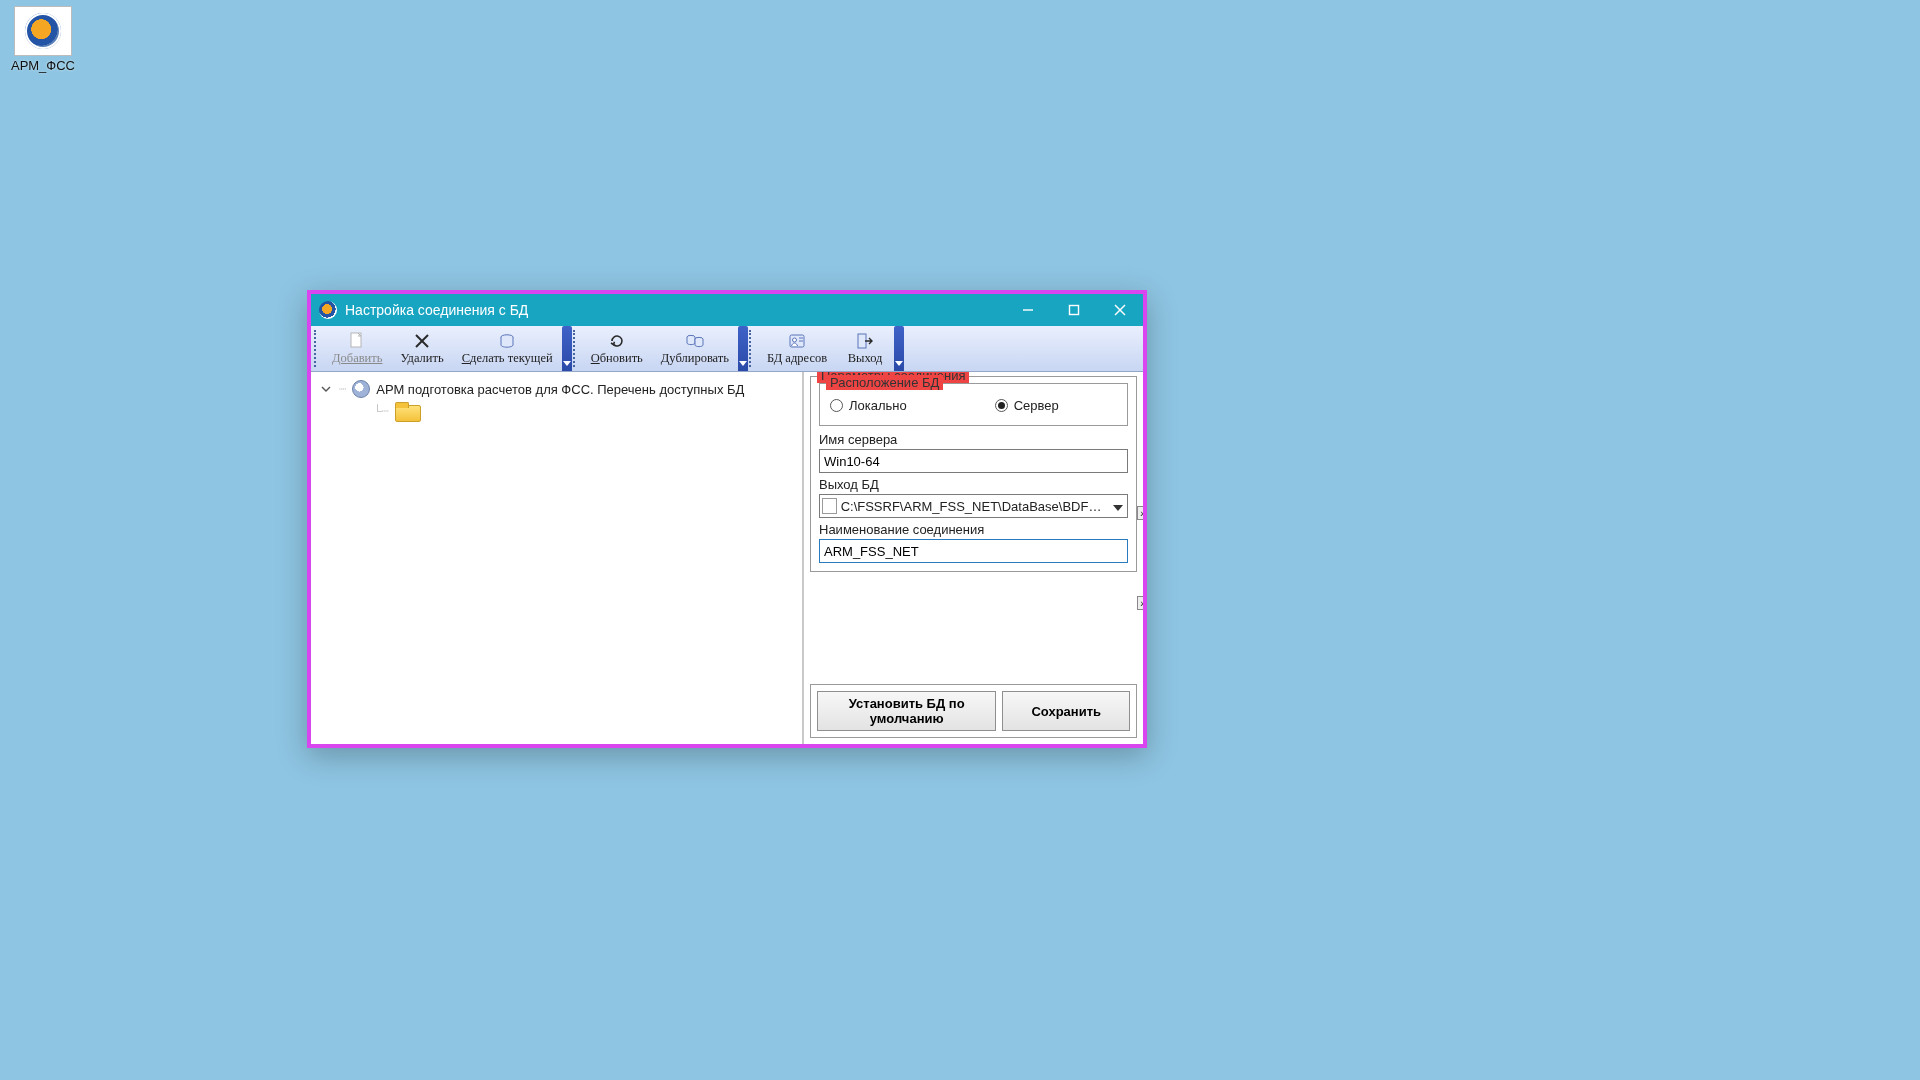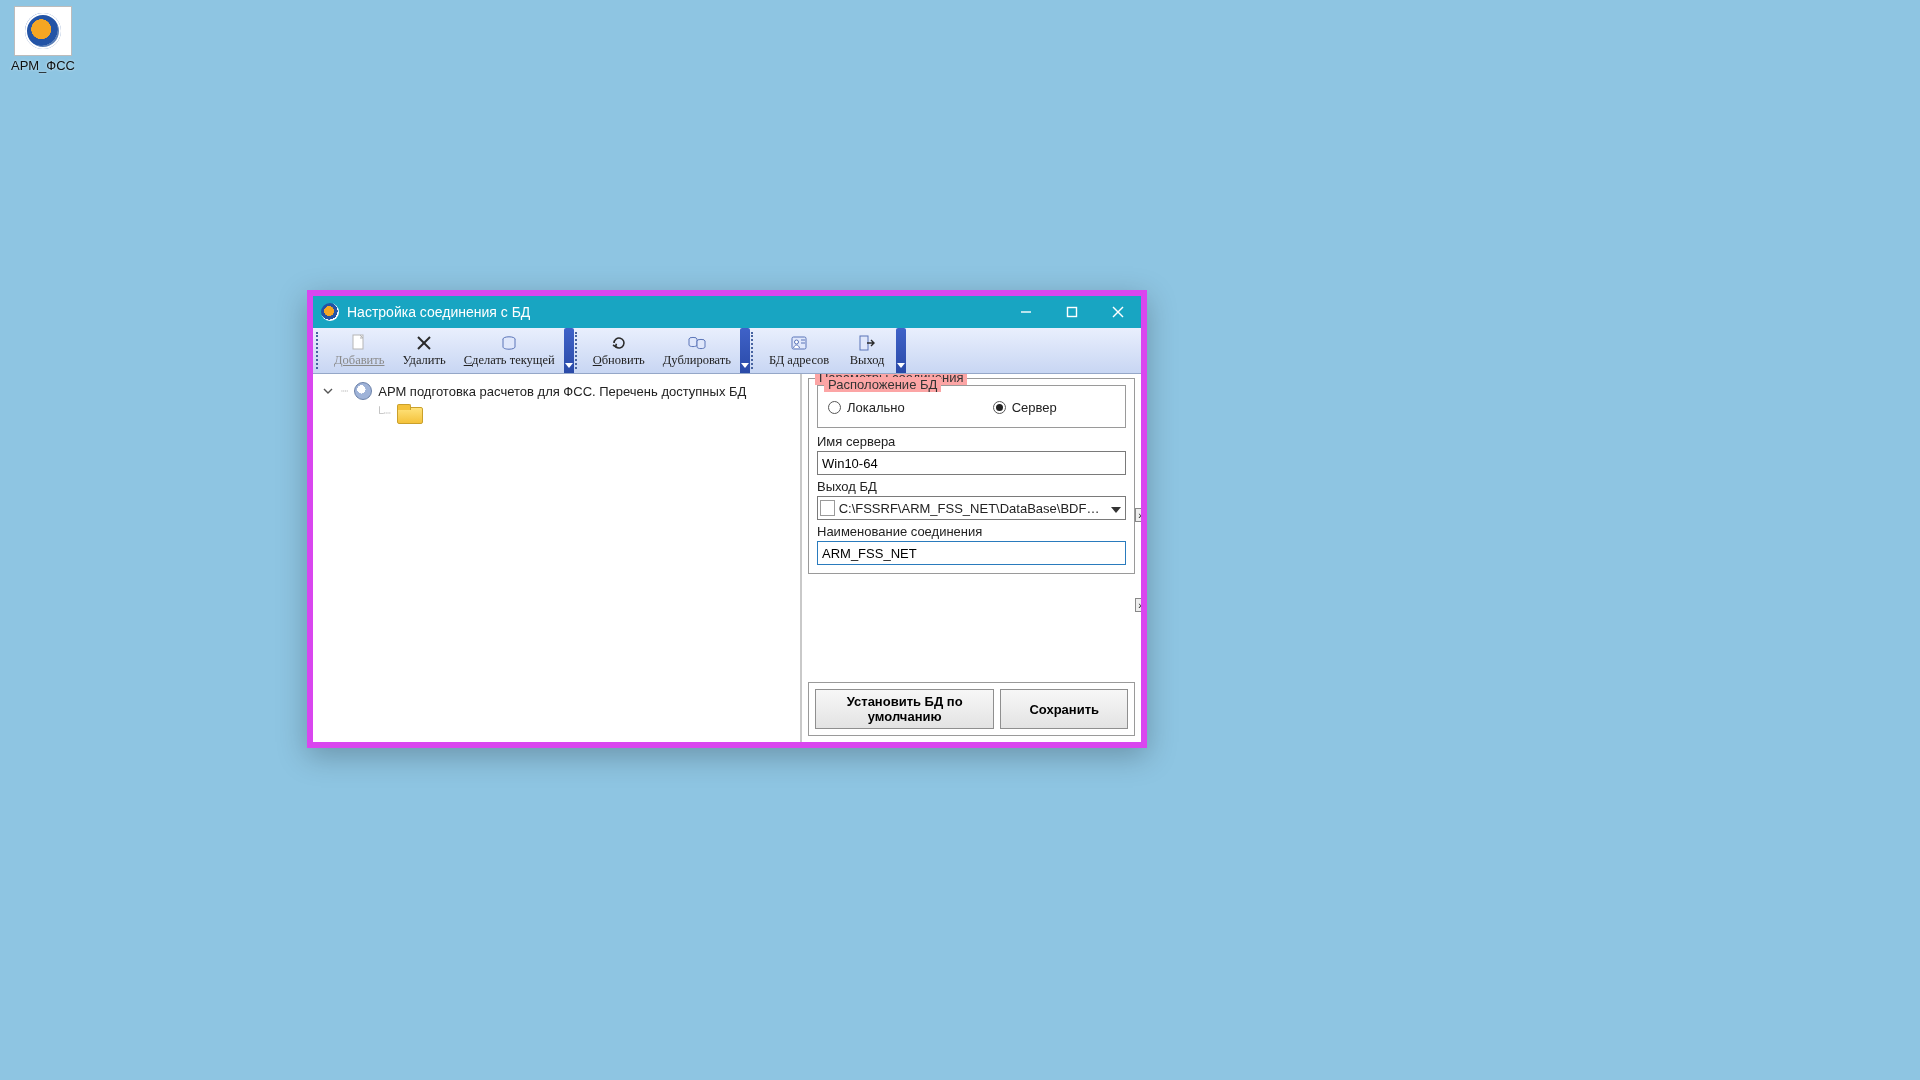--- a/index.html
+++ b/index.html
@@ -32,21 +32,21 @@
     color: #111; font-size: 13px; text-shadow: 0 0 3px rgba(255,255,255,.6);
   }
 
   
   .window {
     position: absolute;
     left: 307px; top: 290px;
     width: 840px; height: 458px;
     background: #fff;
     box-shadow: 0 8px 28px rgba(0,0,0,.25);
-    border: 6px solid #d946ef;
+    border: 4px solid #d946ef;
     display: flex; flex-direction: column;
   }
 
   .titlebar {
     height: 32px;
     background: #18a5c2;
     color: #fff;
     display: flex; align-items: center;
     padding-left: 8px;
     font-size: 14px;
@@ -152,21 +152,21 @@
     border-left: 1px solid #c9c9c9;
   }
   .params {
     flex: 1 1 auto; padding: 4px 6px 4px 6px; overflow: auto;
     position: relative;
   }
   .group-box {
     position: relative; border: 1px solid #9a9a9a; padding: 10px 8px 8px; margin-bottom: 6px;
   }
   .group-box > .legend {
-    position: absolute; top: -9px; left: 6px; background: #fca5a5; padding: 0 4px;
+    position: absolute; top: -9px; left: 6px; background: #ef4444; padding: 0 4px;
     font-size: 13px; color: #333;
   }
   .radio-row { display: flex; gap: 88px; padding: 4px 2px; }
   .radio-item { display: flex; align-items: center; gap: 6px; cursor: pointer; }
   .radio-dot {
     width: 13px; height: 13px; border-radius: 50%; border: 1px solid #555; background: #fff;
     display: flex; align-items: center; justify-content: center;
   }
   .radio-dot.checked::after {
     content: ""; width: 7px; height: 7px; border-radius: 50%; background: #222;

